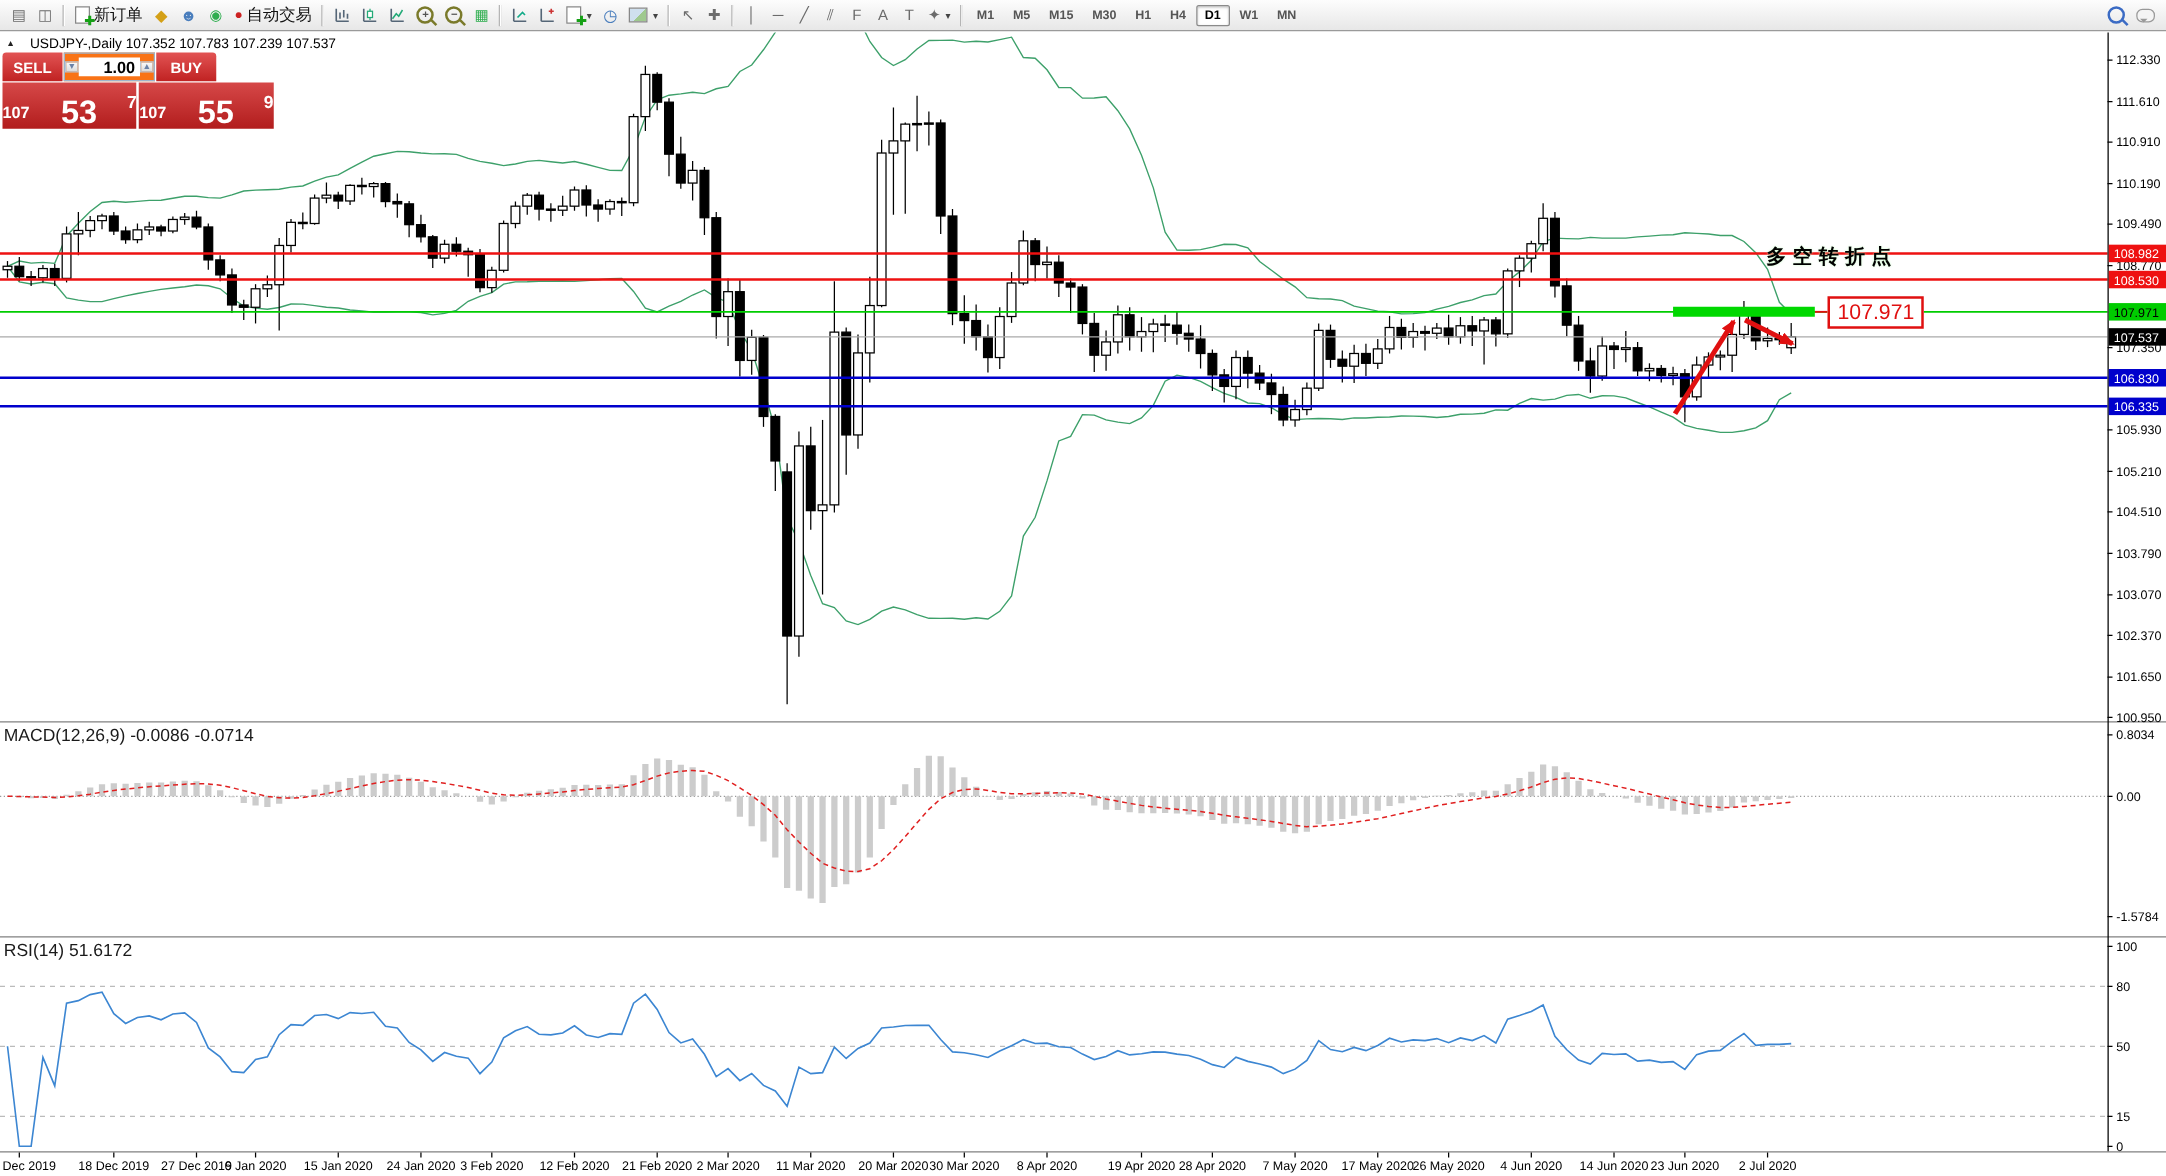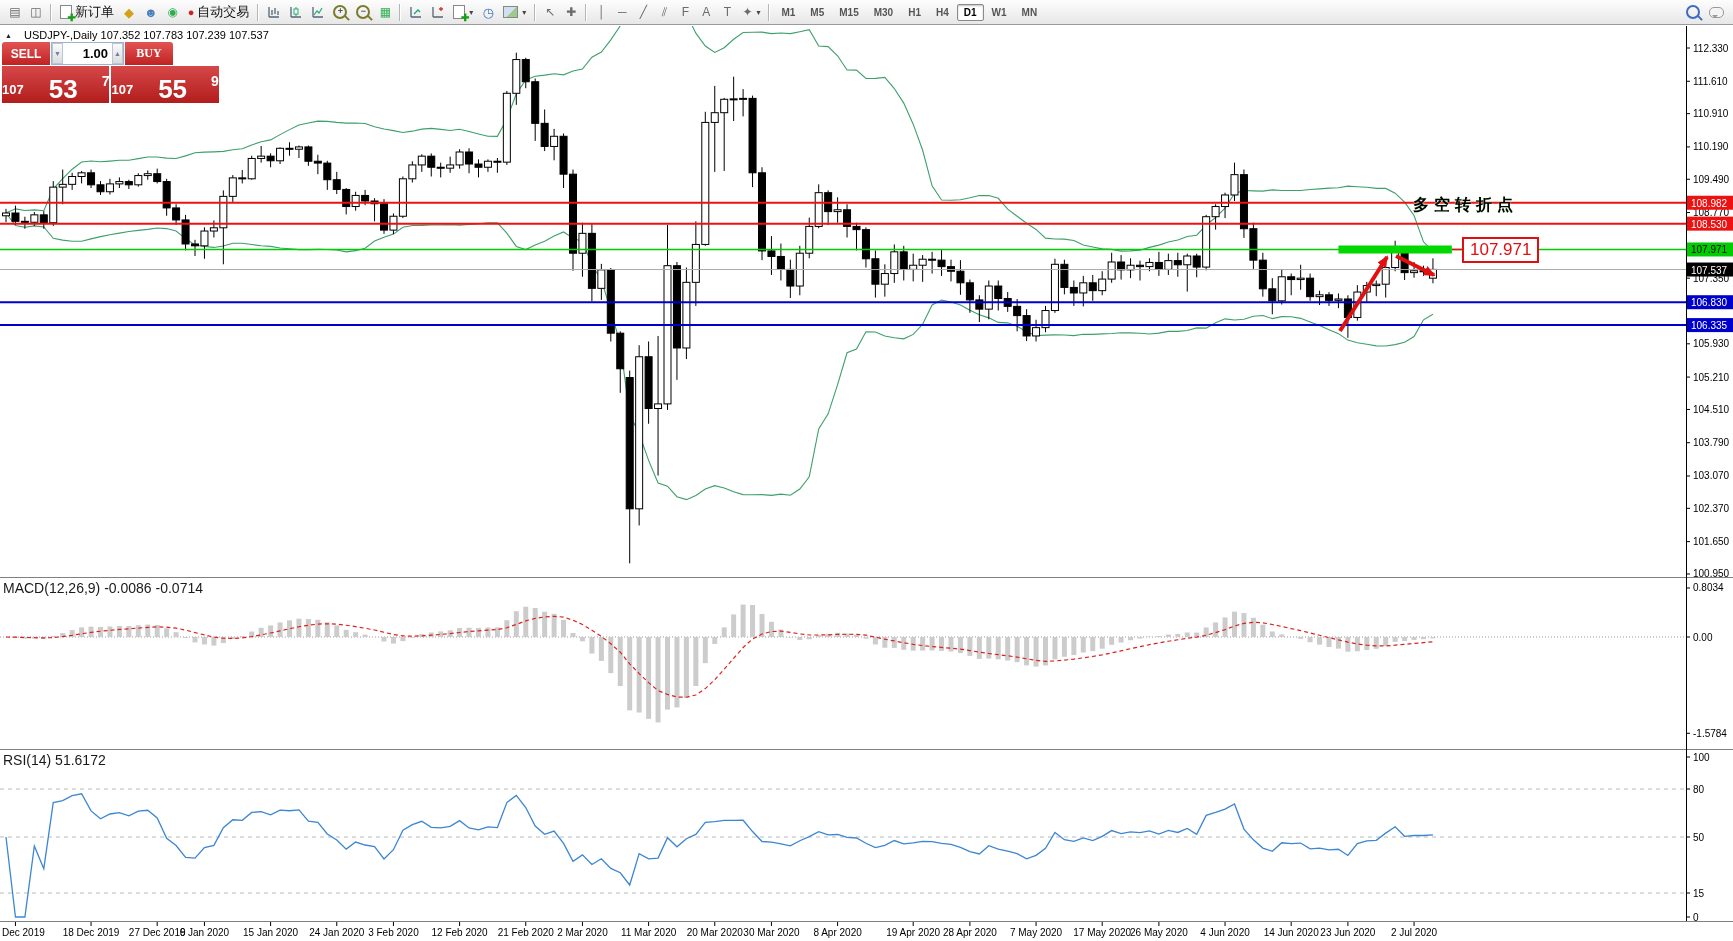--- a/index.html
+++ b/index.html
@@ -45,22 +45,22 @@
            letter-spacing:5px;z-index:3;text-shadow:0 0 2px #c8ffc8;white-space:nowrap;}
   .callout{position:absolute;left:1462px;top:237px;border:2px solid #e01010;background:#fff;color:#e01010;
            font-size:17px;line-height:21px;padding:0 6px 1px;z-index:3;}
 
   
   .trade{position:absolute;left:2px;top:42px;width:171px;z-index:4;}
   .trade .r1{display:flex;height:23px;gap:1px;}
   .btn-sell,.btn-buy{width:48px;background:linear-gradient(#e25454,#c02222);color:#fff;font-size:12px;font-weight:bold;
            display:flex;align-items:center;justify-content:center;}
   .btn-sell{border-radius:3px 0 0 0;}
-  .btn-buy{border-radius:0 3px 0 0;font-family:Liberation Serif, serif;}
-  .vol{flex:1;display:flex;background:#14532d;border:1px solid #9db4cc;box-sizing:border-box;}
+  .btn-buy{border-radius:0 3px 0 0;}
+  .vol{flex:1;display:flex;background:#f97316;border:1px solid #9db4cc;box-sizing:border-box;align-items:center;}
   .vol .spin{width:16px;background:linear-gradient(#fafafa,#dcdcdc);border:1px solid #b9c6d4;color:#6a82a8;
              font-size:7px;display:flex;align-items:center;justify-content:center;box-sizing:border-box;}
   .vol input{width:100%;min-width:0;border:0;outline:none;text-align:right;font-size:13px;font-weight:bold;
              padding:0 4px 0 0;font-family:"Liberation Sans",sans-serif;}
   .trade .r2{display:flex;gap:2px;margin-top:1px;height:37px;}
   .px{flex:1;background:linear-gradient(#d64848,#b21d1d);color:#fff;display:flex;align-items:flex-end;
       justify-content:center;padding-bottom:3px;gap:23px;}
   .px .sm{font-size:13px;font-weight:bold;margin-right:2px;line-height:1;padding-bottom:4px;}
   .px .bg{font-size:26px;font-weight:bold;line-height:0.85;}
   .px .sp{font-size:14px;font-weight:bold;line-height:1;margin-left:1px;transform:translateY(-12px);}

